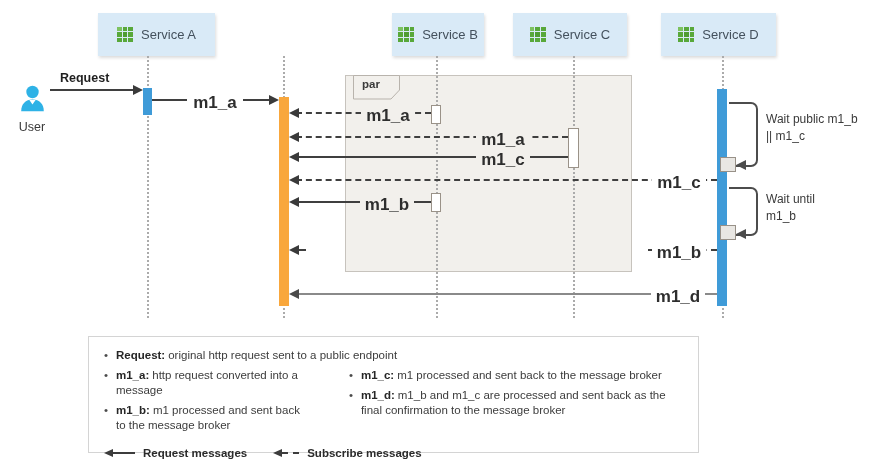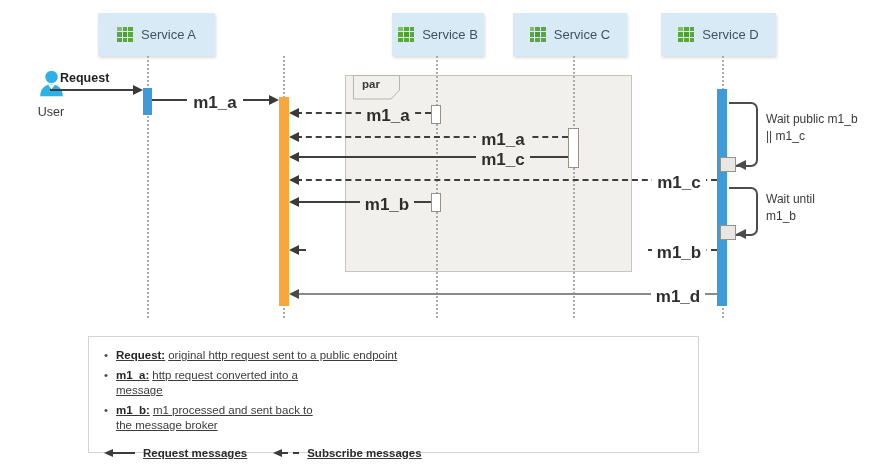--- a/index.html
+++ b/index.html
@@ -47,27 +47,27 @@
   .on-gray{background:#f2f0ec;}
   .on-white{background:#fff;}
   .req-label{position:absolute;font-size:12.5px;font-weight:bold;color:#1f1f1f;z-index:5;}
 
   
   .bracket{position:absolute;border:2px solid #4c4c4c;border-left:none;
            border-radius:0 7px 7px 0;box-sizing:border-box;z-index:4;}
   .wait{position:absolute;font-size:12px;color:#3a3a3a;line-height:1.45;z-index:5;white-space:nowrap;}
 
   
-  .user-wrap{position:absolute;left:15px;top:70px;width:34px;text-align:center;z-index:4;margin-left:19px;}
+  .user-wrap{position:absolute;left:15px;top:85px;width:34px;text-align:center;z-index:4;}
   .user-label{font-size:12.5px;color:#3a3a3a;margin-top:2px;}
 
   
   .legend{position:absolute;left:88px;top:336px;width:611px;height:117px;background:#fff;
           border:1px solid #d4d4d4;box-sizing:border-box;font-size:11.5px;color:#3c3c3c;
-          padding:11px 14px 0 15px;z-index:4;text-decoration:underline;}
+          padding:11px 14px 0 15px;z-index:4;}
   .legend b{color:#262626;margin-right:3px;}
   .lrow{margin-bottom:11px;}
   .lcols{display:flex;gap:28px;}
   .lcol-left{width:218px;margin-right:14px;}
   .lcol-right{width:360px;}
   .litem{position:relative;padding-left:12px;margin-bottom:5px;line-height:1.3;}
   .litem::before{content:"•";position:absolute;left:0;top:0;color:#4a4a4a;}
   .arrow-row{display:flex;align-items:center;margin-top:9px;font-weight:bold;color:#2b2b2b;}
   .leg-tri{width:0;height:0;border-top:4px solid transparent;border-bottom:4px solid transparent;
            border-right:9px solid #3c3c3c;flex:0 0 auto;}
@@ -227,20 +227,28 @@
     </div>
     <div class="lcols">
       <div class="lcol-left">
         <div class="litem">
           <b>m1_a:</b><span>http request converted into a message</span>
         </div>
         <div class="litem">
           <b>m1_b:</b><span>m1 processed and sent back to the message broker</span>
         </div>
       </div>
+      <div class="lcol-right">
+        <div class="litem">
+          <b>m1_c:</b><span>m1 processed and sent back to the message broker</span>
+        </div>
+        <div class="litem">
+          <b>m1_d:</b><span>m1_b and m1_c are processed and sent back as the final confirmation to the message broker</span>
+        </div>
+      </div>
     </div>
     <div class="arrow-row">
       <span class="leg-tri"></span>
       <span class="leg-line-solid"></span>
       <span class="leg-txt">Request messages</span>
       <span class="leg-gap"></span>
       <span class="leg-tri"></span>
       <span class="leg-line-dash"></span>
       <span class="leg-txt">Subscribe messages</span>
     </div>

